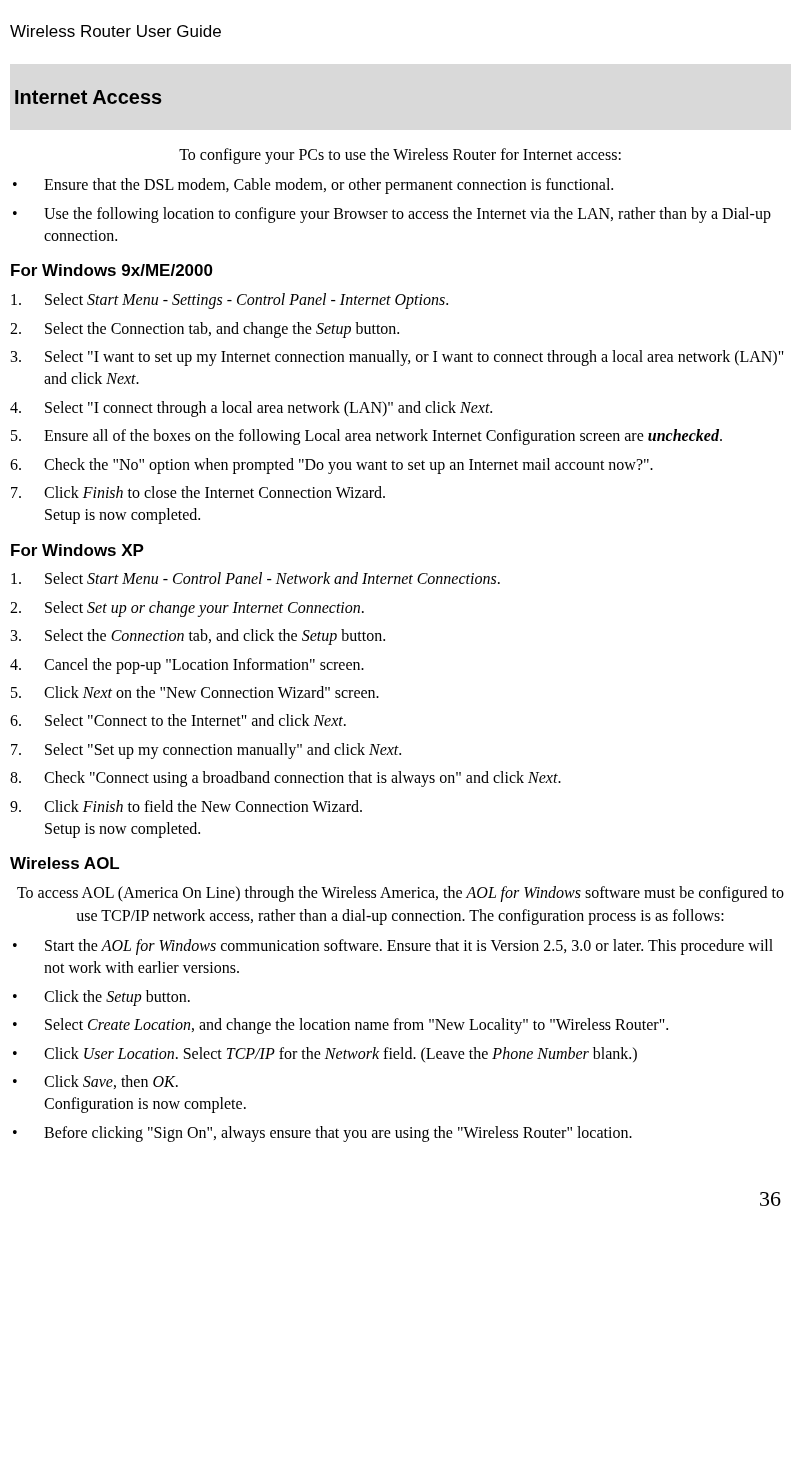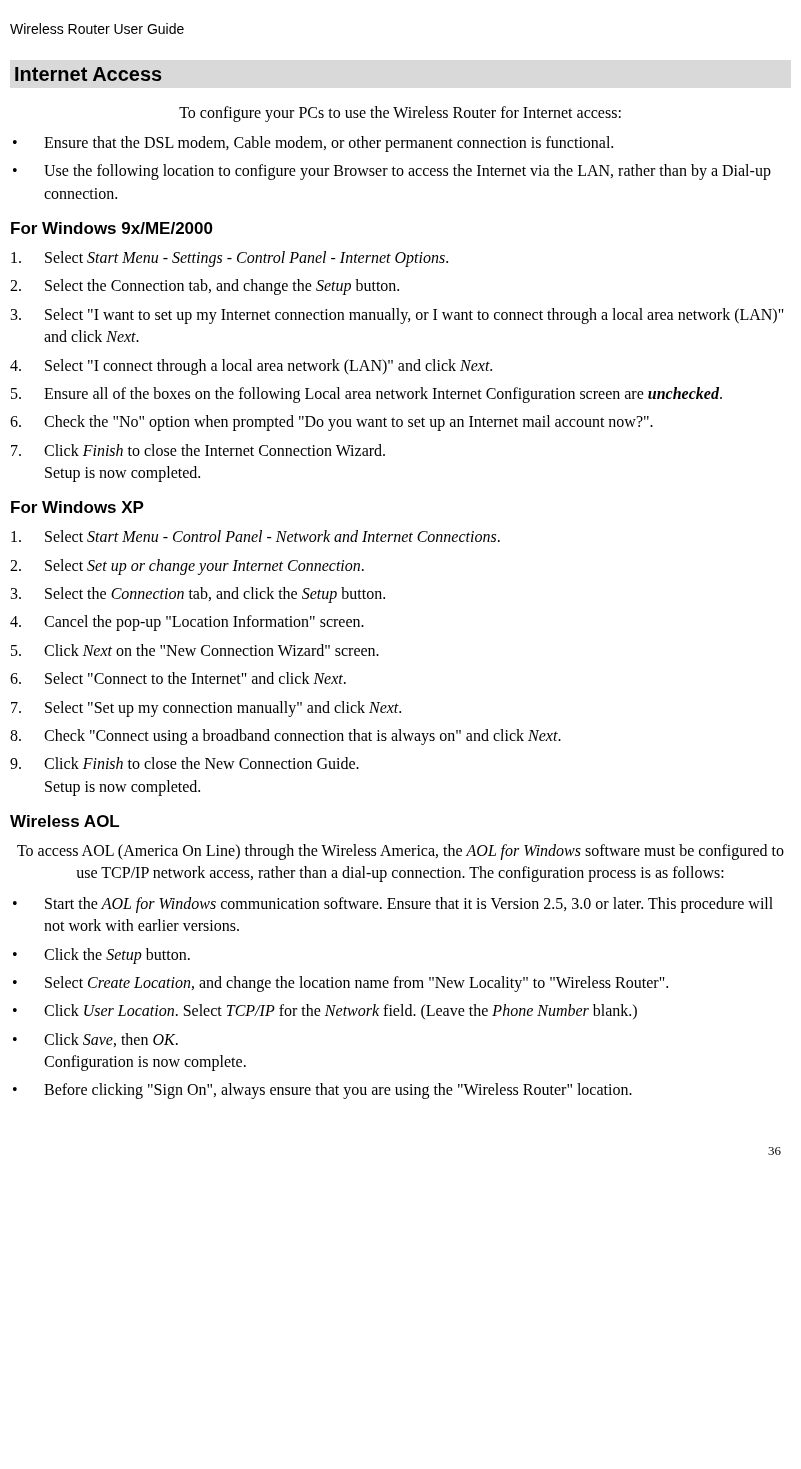--- a/index.html
+++ b/index.html
@@ -11,29 +11,29 @@
       font-family: "Times New Roman", Times, serif;
       font-size: 16px;
       line-height: 1.4;
       color: #000;
       background: #fff;
       width: 801px;
       padding: 20px 10px 20px 10px;
     }
     .page-header {
       font-family: Arial, Helvetica, sans-serif;
-      font-size: 14px;
+      font-size: 17px;
       margin-bottom: 20px;
     }
     h1.section-title {
       font-family: Arial, Helvetica, sans-serif;
       font-size: 20px;
       font-weight: bold;
       background: #d9d9d9;
-      padding: 0 4px;
+      padding: 19px 4px;
       margin-bottom: 14px;
     }
     h2.subheading {
       font-family: Arial, Helvetica, sans-serif;
       font-size: 17px;
       font-weight: bold;
       margin-top: 12px;
       margin-bottom: 6px;
     }
     .intro-text {
@@ -72,21 +72,21 @@
       flex: 1;
     }
     em, .italic {
     }
     .bold {
       font-weight: bold;
       font-style: italic;
     }
     .page-num {
       text-align: right;
-      font-size: 13px;
+      font-size: 22px;
       margin-top: 40px;
       padding-right: 10px;
     }
   </style>
 </head>
 <body>
 
 <div class="page-header">
   <span>Wireless Router User Guide</span>
 </div>
@@ -197,21 +197,21 @@
   </li>
   <li>
     <span class="num">8.</span>
     <span class="content">
       <span>Check "Connect using a broadband connection that is always on" and click </span><em>Next</em><span>.</span>
     </span>
   </li>
   <li>
     <span class="num">9.</span>
     <span class="content">
-      <span>Click </span><em>Finish</em><span> to close the New Connection Guide.</span><br>
+      <span>Click </span><em>Finish</em><span> to field the New Connection Wizard.</span><br>
       <span>Setup is now completed.</span>
     </span>
   </li>
 </ol>
 
 <h2 class="subheading">Wireless AOL</h2>
 
 <p class="intro-text">
   <span>To access AOL (America On Line) through the Wireless America, the </span><em>AOL for Windows</em><span> software must be configured to use TCP/IP network access, rather than a dial-up connection. The configuration process is as follows:</span>
 </p>

